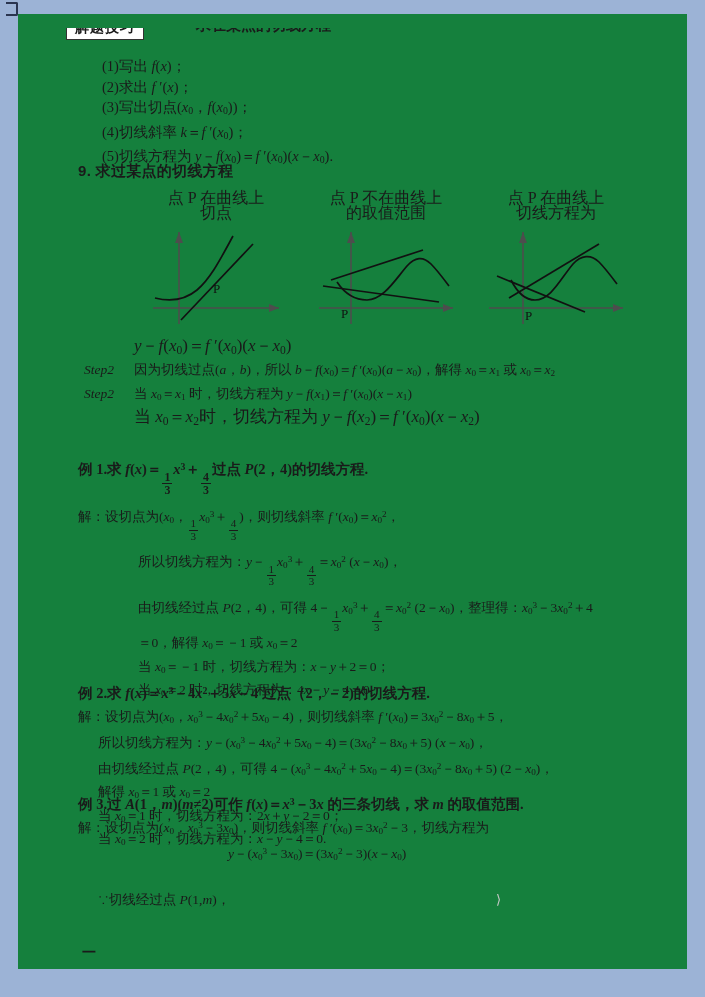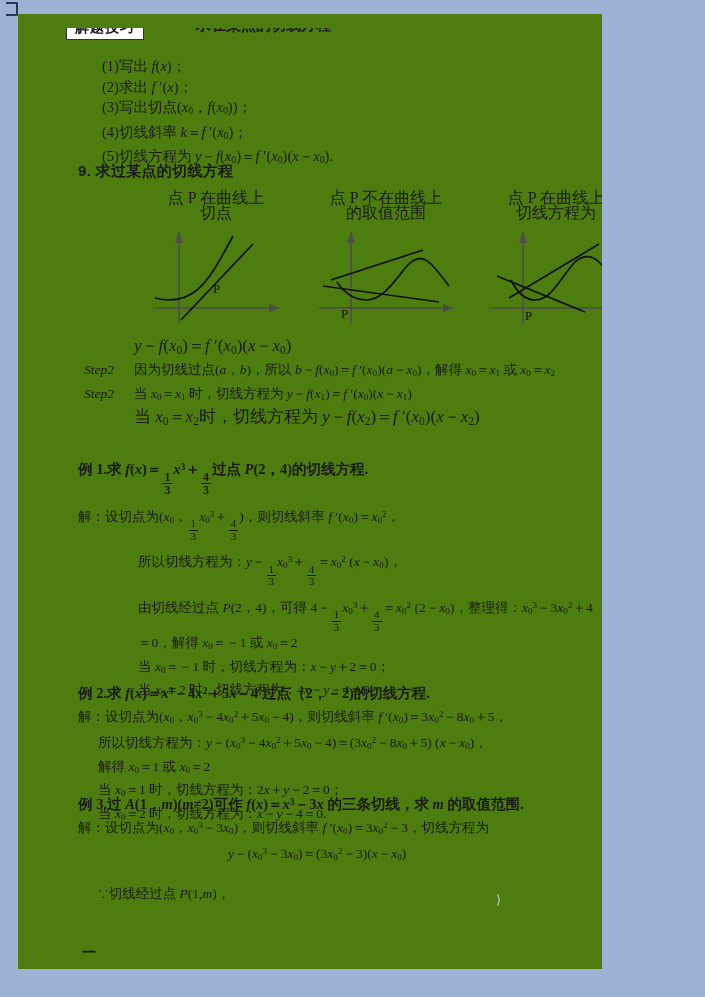--- a/index.html
+++ b/index.html
@@ -22,23 +22,23 @@
     height: 10px;
     border-top: 2px solid #2a3550;
     border-right: 2px solid #2a3550;
     border-bottom: 2px solid #2a3550;
     border-radius: 0 2px 2px 0;
   }
   .page {
     position: absolute;
     left: 18px;
     top: 14px;
-    width: 584px;
+    width: 669px;
     height: 955px;
-    background: #4d7c0f;
+    background: #15803d;
     overflow: hidden;
   }
   .content {
     position: absolute;
     left: 0;
     top: 0;
     width: 669px;
     height: 900px;
     color: #1a1a1a;
   }
@@ -329,30 +329,31 @@
 
       <div class="ln ind2">＝0，解得 <i class="v">x</i><sub class="s">0</sub>＝－1 或 <i class="v">x</i><sub class="s">0</sub>＝2</div>
       <div class="ln ind2">当 <i class="v">x</i><sub class="s">0</sub>＝－1 时，切线方程为：<i class="v">x</i>－<i class="v">y</i>＋2＝0；</div>
       <div class="ln ind2">当 <i class="v">x</i><sub class="s">0</sub>＝2 时，切线方程为：4<i class="v">x</i>－<i class="v">y</i>－4＝0.</div>
     </div>
 
     <div class="ex ex2">
       <div class="ex-title">例 2.求 <i class="v">f</i>(<i class="v">x</i>)＝<i class="v">x</i><sup class="s">3</sup>－4<i class="v">x</i><sup class="s">2</sup>＋5<i class="v">x</i>－4 过点（2，－2)的切线方程.</div>
       <div class="ln">解：设切点为(<i class="v">x</i><sub class="s">0</sub>，<i class="v">x</i><sub class="s">0</sub><sup class="s">3</sup>－4<i class="v">x</i><sub class="s">0</sub><sup class="s">2</sup>＋5<i class="v">x</i><sub class="s">0</sub>－4)，则切线斜率 <i class="v">f</i> ′(<i class="v">x</i><sub class="s">0</sub>)＝3<i class="v">x</i><sub class="s">0</sub><sup class="s">2</sup>－8<i class="v">x</i><sub class="s">0</sub>＋5，</div>
       <div class="ln ind1">所以切线方程为：<i class="v">y</i>－(<i class="v">x</i><sub class="s">0</sub><sup class="s">3</sup>－4<i class="v">x</i><sub class="s">0</sub><sup class="s">2</sup>＋5<i class="v">x</i><sub class="s">0</sub>－4)＝(3<i class="v">x</i><sub class="s">0</sub><sup class="s">2</sup>－8<i class="v">x</i><sub class="s">0</sub>＋5) (<i class="v">x</i>－<i class="v">x</i><sub class="s">0</sub>)，</div>
+      <div class="ln ind1">由切线经过点 <i class="v">P</i>(2，4)，可得 4－(<i class="v">x</i><sub class="s">0</sub><sup class="s">3</sup>－4<i class="v">x</i><sub class="s">0</sub><sup class="s">2</sup>＋5<i class="v">x</i><sub class="s">0</sub>－4)＝(3<i class="v">x</i><sub class="s">0</sub><sup class="s">2</sup>－8<i class="v">x</i><sub class="s">0</sub>＋5) (2－<i class="v">x</i><sub class="s">0</sub>)，</div>
       <div class="ln ind1">解得 <i class="v">x</i><sub class="s">0</sub>＝1 或 <i class="v">x</i><sub class="s">0</sub>＝2</div>
       <div class="ln ind1">当 <i class="v">x</i><sub class="s">0</sub>＝1 时，切线方程为：2<i class="v">x</i>＋<i class="v">y</i>－2＝0；</div>
       <div class="ln ind1">当 <i class="v">x</i><sub class="s">0</sub>＝2 时，切线方程为：<i class="v">x</i>－<i class="v">y</i>－4＝0.</div>
     </div>
 
     <div class="ex ex3">
       <div class="ex-title">例 3.过 <i class="v">A</i>(1，<i class="v">m</i>)(<i class="v">m</i>≠2)可作 <i class="v">f</i>(<i class="v">x</i>)＝<i class="v">x</i><sup class="s">3</sup>－3<i class="v">x</i> 的三条切线，求 <i class="v">m</i> 的取值范围.</div>
       <div class="ln">解：设切点为(<i class="v">x</i><sub class="s">0</sub>，<i class="v">x</i><sub class="s">0</sub><sup class="s">3</sup>－3<i class="v">x</i><sub class="s">0</sub>)，则切线斜率 <i class="v">f</i> ′(<i class="v">x</i><sub class="s">0</sub>)＝3<i class="v">x</i><sub class="s">0</sub><sup class="s">2</sup>－3，切线方程为</div>
       <div class="ln ind3"><i class="v">y</i>－(<i class="v">x</i><sub class="s">0</sub><sup class="s">3</sup>－3<i class="v">x</i><sub class="s">0</sub>)＝(3<i class="v">x</i><sub class="s">0</sub><sup class="s">2</sup>－3)(<i class="v">x</i>－<i class="v">x</i><sub class="s">0</sub>)</div>
-      <div class="ln" style="padding-left:20px;margin-top:16px">∵切线经过点 <i class="v">P</i>(1,<i class="v">m</i>)，</div>
+      <div class="ln" style="padding-left:20px;margin-top:22px">∵切线经过点 <i class="v">P</i>(1,<i class="v">m</i>)，</div>
     </div>
 
     <div class="faint-mark">⟩</div>
   </div>
 
   <div class="pagenum">一</div>
 
 </div>
 
 </body></html>

